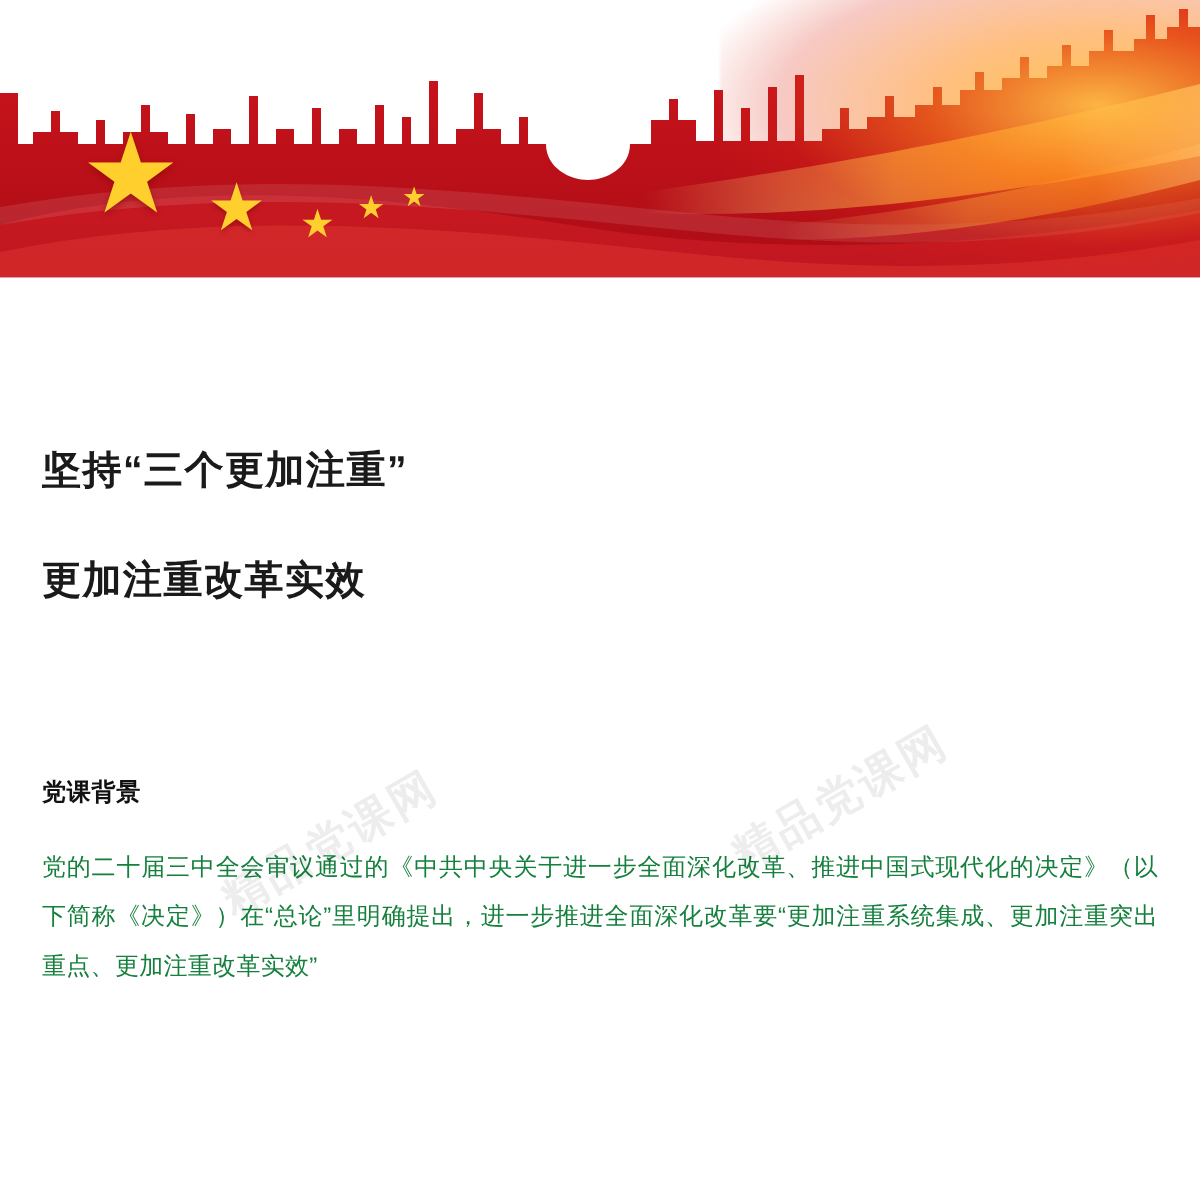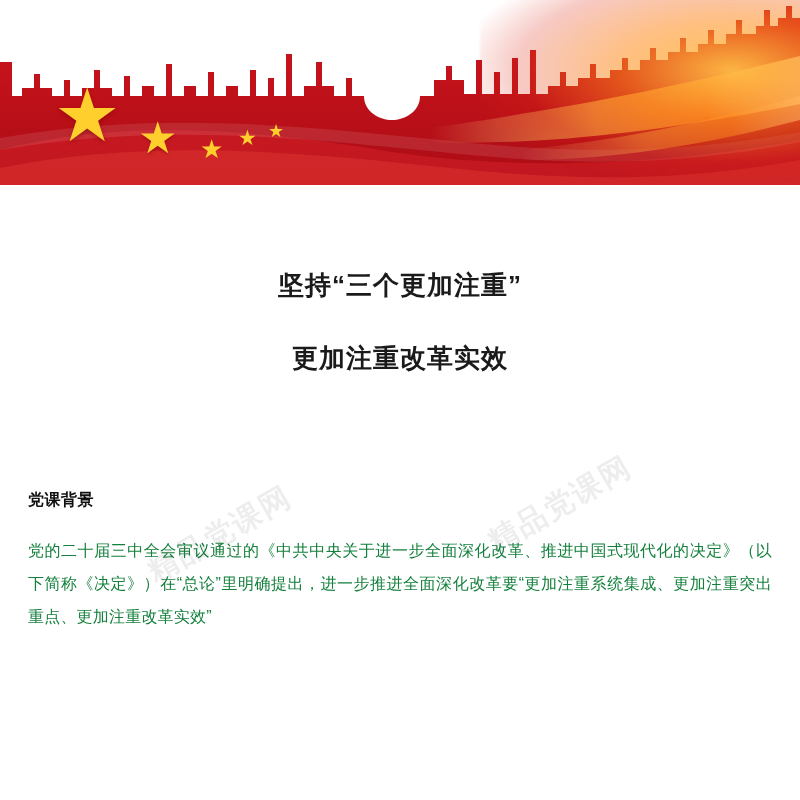--- a/index.html
+++ b/index.html
@@ -56,22 +56,21 @@
   .page {
     position: relative;
     width: 800px;
     height: 615px;
     box-sizing: border-box;
     padding: 0 28px;
     background: #ffffff;
   }
 
   .title-block {
-    margin-top: 84px;
-    text-align: center;
+    margin-top: 112px;
   }
   .doc-title-line {
     font-size: 26px;
     font-weight: bold;
     color: #1a1a1a;
     letter-spacing: 1px;
     line-height: 1.25;
   }
   .doc-title-line + .doc-title-line {
     margin-top: 40px;

